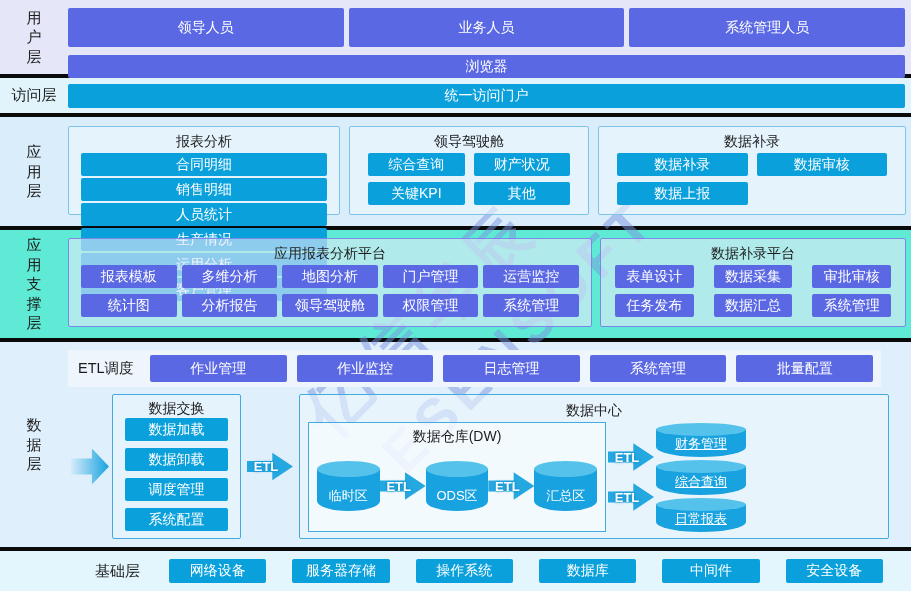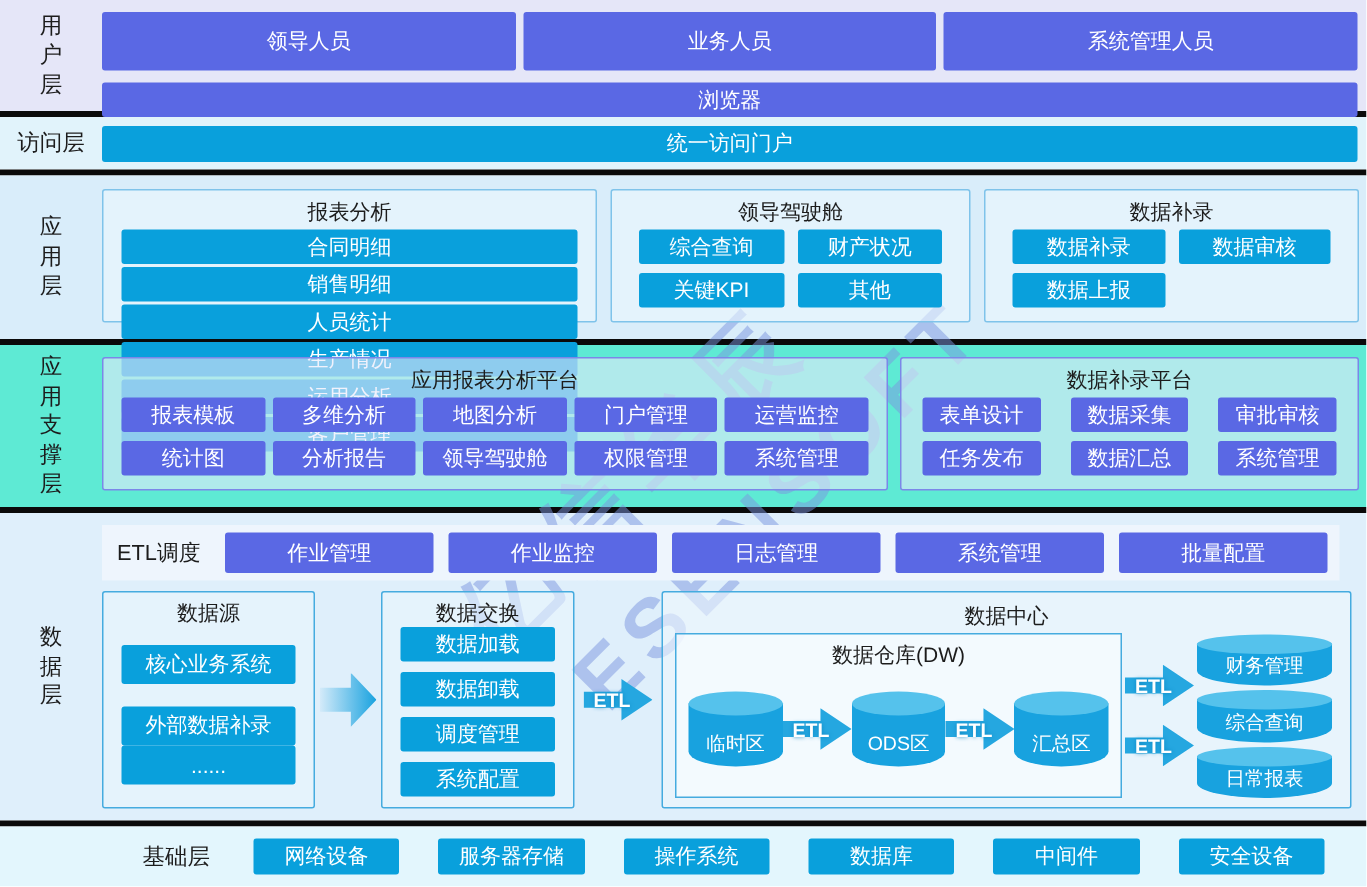--- a/index.html
+++ b/index.html
@@ -62,21 +62,21 @@
   .gbox { height: 89px; border-radius: 2px; }
   .gbox.bblue   { border: 1px solid #7FC3EA; background: rgba(235,246,253,0.6); }
   .gbox.bindigo { border: 1px solid #7C87E8; background: rgba(232,234,250,0.6); }
   .gtitle { text-align: center; font-size: 14px; padding-top: 6px; height: 24px; }
   .grid { display: grid; }
   .grid .btn { height: 23px; }
   .g3 { grid-template-columns: repeat(1,1fr); gap: 2px 5px;  padding: 2px 12px 0; }
   .g2 { grid-template-columns: repeat(2,1fr); gap: 6px 9px;  padding: 2px 18px 0; }
   .g5 { grid-template-columns: repeat(5,1fr); gap: 6px 5px;  padding: 2px 12px 0; }
   .gs3{ grid-template-columns: repeat(3,1fr); gap: 6px 20px; padding: 2px 14px 0; }
-  .w330 { width: 330px; flex: none; }
+  .w330 { width: 272px; flex: none; }
   .w240 { width: 240px; flex: none; }
   .w524 { width: 524px; flex: none; }
   .gflex { flex: 1; }
 
   
   #l-data .content { display: flex; flex-direction: column; padding-top: 8px; }
   .etl-strip {
     height: 38px; margin-right: 30px; background: #EEF5FD;
     display: flex; align-items: center; gap: 10px; padding: 0 8px 0 10px;
   }
@@ -129,21 +129,21 @@
     border-radius: 0 0 50% 50% / 0 0 10px 10px; }
   .cyl .ctop { position: absolute; left: 0; right: 0; top: 0; border-radius: 50%; background: #55C2EC; }
   .cyl .clbl { position: absolute; left: 0; right: 0; text-align: center; color: #fff; font-size: 13px; }
   .cyl-big { width: 63px; height: 50px; }
   .cyl-big .cbody { top: 8px; bottom: 0; }
   .cyl-big .ctop { height: 16px; }
   .cyl-big .clbl { bottom: 6px; margin-top: 21px; }
   .cyl-wide { width: 90px; }
   .cyl-wide .cbody { top: 6px; bottom: 0; }
   .cyl-wide .ctop { height: 13px; }
-  .cyl-wide .clbl { bottom: 4px; }
+  .cyl-wide .clbl { bottom: 4px; text-decoration: underline; }
 
   .mid-arrows { width: 50px; flex: none; display: flex; flex-direction: column;
     justify-content: center; align-items: center; gap: 10px; }
   .outputs { width: 94px; flex: none; display: flex; flex-direction: column; gap: 3px; padding-top: 1px; }
   .outputs .cyl { flex: 1; }
 
   
   #l-base { align-items: center; padding: 0 28px 0 95px; gap: 26px; }
   #l-base .blabel { width: 48px; font-size: 15px; flex: none; position: relative; z-index: 2; }
   #l-base .btn { flex: 1; height: 24px; position: relative; z-index: 2; }
@@ -260,26 +260,20 @@
   <div class="content">
     <div class="etl-strip">
       <div class="slabel">ETL调度</div>
       <div class="btn indigo">作业管理</div>
       <div class="btn indigo">作业监控</div>
       <div class="btn indigo">日志管理</div>
       <div class="btn indigo">系统管理</div>
       <div class="btn indigo">批量配置</div>
     </div>
     <div class="flow-row">
-      <div class="dbox src-box">
-        <div class="dtitle">数据源</div>
-        <div class="btn cyan">核心业务系统</div>
-        <div class="btn cyan">外部数据补录</div>
-        <div class="btn cyan">......</div>
-      </div>
       <div class="arrow-zone">
         <div class="big-arrow"></div>
       </div>
       <div class="dbox exch-box">
         <div class="dtitle">数据交换</div>
         <div class="btn cyan">数据加载</div>
         <div class="btn cyan">数据卸载</div>
         <div class="btn cyan">调度管理</div>
         <div class="btn cyan">系统配置</div>
       </div>

